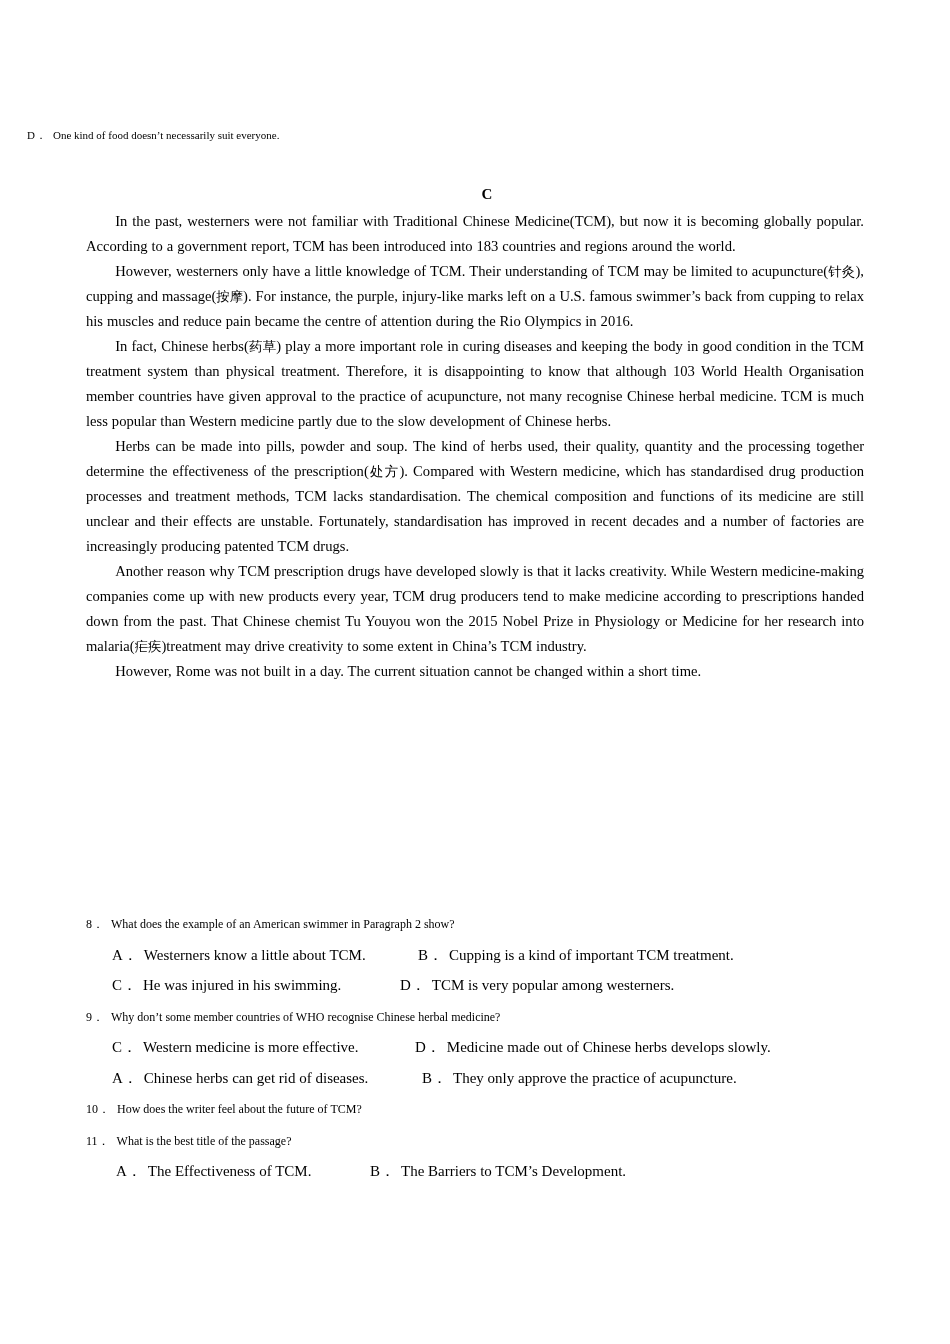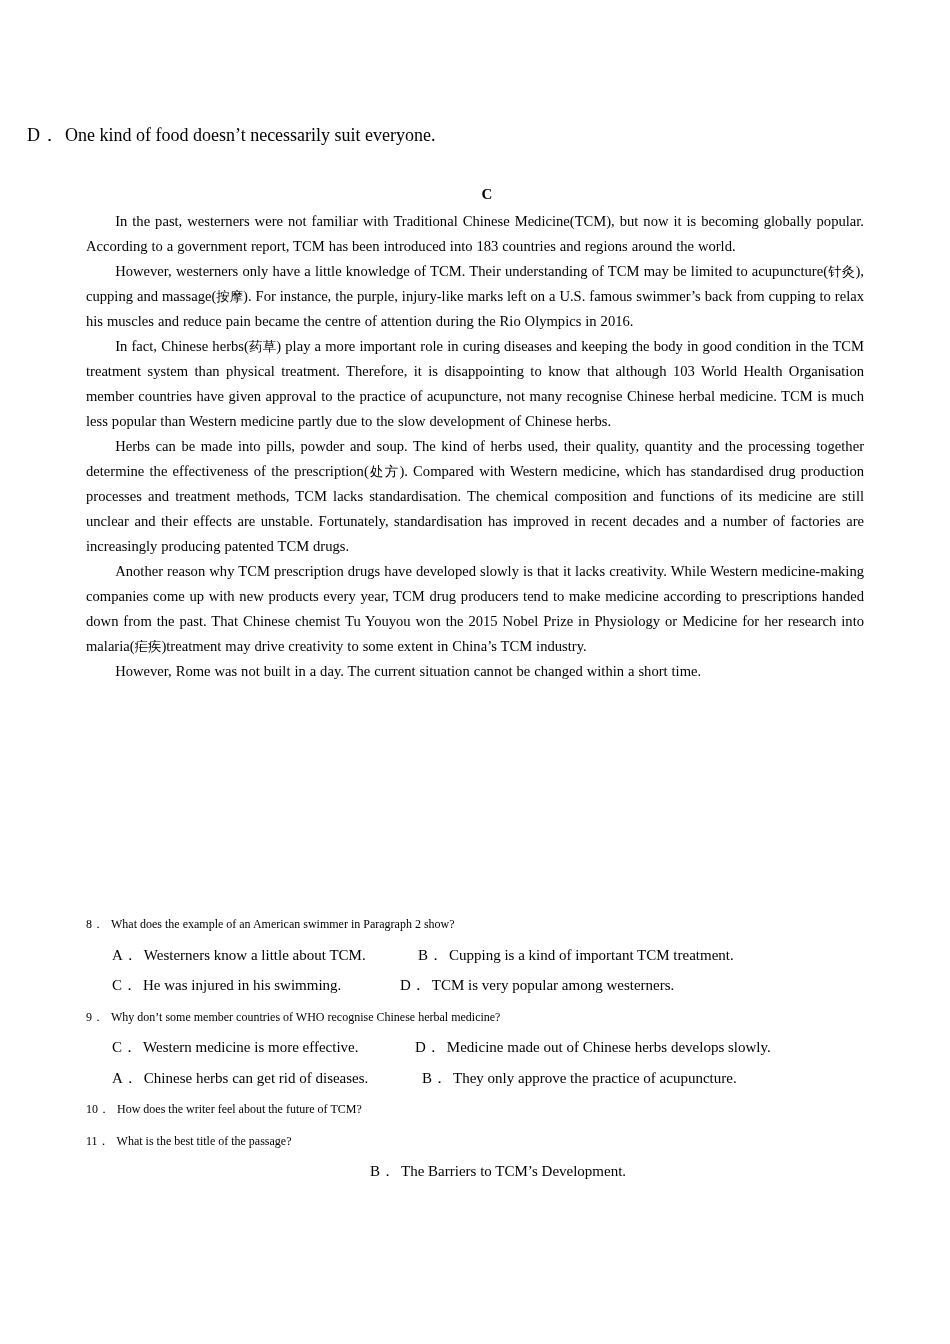--- a/index.html
+++ b/index.html
@@ -27,21 +27,21 @@
     left: 86px;
     top: 0;
     width: 778px;
   }
 
   
   .stray-option {
     position: absolute;
     left: 27px;
     top: 124px;
-    font-size: 18px;
+    font-size: 11px;
     line-height: 22px;
     white-space: nowrap;
   }
   .stray-option .opt-letter {
     letter-spacing: 0.5px;
   }
   .stray-option .opt-text {
     padding-left: 6px;
   }
 
@@ -166,20 +166,21 @@
             <div class="opt" style="left: 26px;"><span class="opt-letter">A．</span><span class="opt-text">Chinese herbs can get rid of diseases.</span></div>
             <div class="opt" style="left: 336px;"><span class="opt-letter">B．</span><span class="opt-text">They only approve the practice of acupuncture.</span></div>
           </div>
         </div>
         <div class="q-block">
           <div class="q-stem"><span class="q-num">10．</span><span class="q-text">How does the writer feel about the future of TCM?</span></div>
         </div>
         <div class="q-block">
           <div class="q-stem"><span class="q-num">11．</span><span class="q-text">What is the best title of the passage?</span></div>
           <div class="q-options">
+            <div class="opt" style="left: 30px;"><span class="opt-letter">A．</span><span class="opt-text">The Effectiveness of TCM.</span></div>
             <div class="opt" style="left: 284px;"><span class="opt-letter">B．</span><span class="opt-text">The Barriers to TCM’s Development.</span></div>
           </div>
         </div>
       </div>
 
   </div>
 
 </div>
 
 </body></html>

